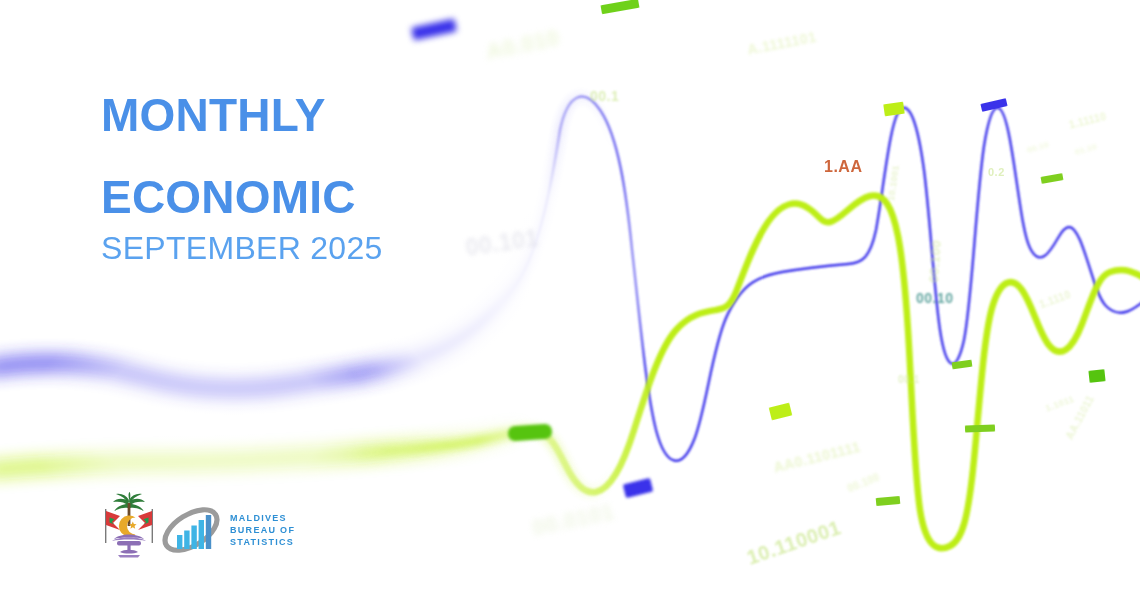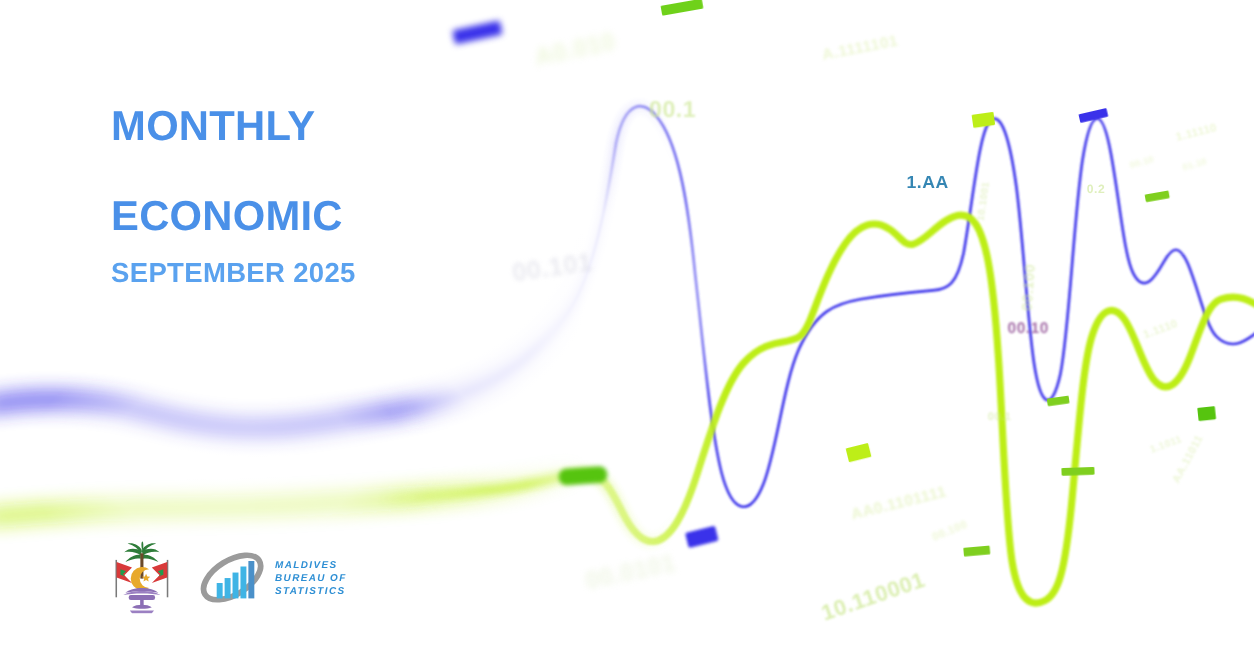--- a/index.html
+++ b/index.html
@@ -58,46 +58,45 @@
   #titleblock {
     position: absolute;
     left: 101px;
     top: 95px;
     width: 420px;
   }
   #main-title {
     margin: 0;
     font-family: "Liberation Sans", sans-serif;
     font-weight: 700;
-    font-size: 38px;
+    font-size: 46px;
     line-height: 41px;
     letter-spacing: 0.2px;
     color: #4a90e8;
     text-transform: uppercase;
   }
   #subtitle {
     margin: 16px 0 0 0;
     font-family: "Liberation Sans", sans-serif;
-    font-weight: 700;
-    font-size: 25px;
+    font-weight: 400;
+    font-size: 32px;
     line-height: 28px;
     letter-spacing: 0.3px;
     color: #5aa2ef;
     text-transform: uppercase;
   }
 
   
   #logos {
     position: absolute;
     left: 98px;
     top: 492px;
     display: flex;
-    align-items: center;
-    gap: 20px;
-    font-style: italic;
+    align-items: flex-end;
+    gap: 0;
   }
   #emblem-logo { width: 62px; height: 66px; display: block; }
   #mbs-block { display: flex; align-items: center; gap: 8px; }
   #mbs-mark { width: 62px; height: 56px; display: block; }
   #mbs-name {
     font-family: "Liberation Sans", sans-serif;
     font-weight: 700;
     font-size: 9px;
     line-height: 12px;
     letter-spacing: 1.3px;
@@ -164,30 +163,30 @@
         <path class="ln-green" fill="none" stroke-linecap="round" stroke-linejoin="round" stroke-width="6.5" filter="url(#fSm)" mask="url(#mNear)" opacity="1" d="M -10,470 C 40,466 90,462 140,462 C 200,462 260,460 320,456 C 380,452 440,448 480,440 C 505,435 520,430 532,430 C 548,430 556,446 566,466 C 576,486 586,494 596,492 C 610,489 622,468 634,430 C 648,386 660,348 676,330 C 690,314 704,312 716,310 C 726,308 730,306 736,292 C 744,272 754,242 768,222 C 782,202 796,200 808,208 C 818,214 822,224 830,222 C 842,219 854,200 870,196 C 884,193 892,206 898,236 C 904,266 906,300 908,330 C 912,392 914,470 920,510 C 926,548 938,552 950,546 C 962,540 968,520 974,460 C 980,398 984,336 992,308 C 1000,280 1012,276 1022,290 C 1032,304 1038,330 1048,344 C 1060,360 1072,350 1082,324 C 1092,298 1098,276 1110,272 C 1124,267 1136,272 1150,282" stroke="#bdee18"></path>
       </g>
     </svg>
 
     <div class="haze" style="left:60px;  top:40px;  width:470px; height:300px;"></div>
     <div class="haze" style="left:330px; top:120px; width:330px; height:330px; opacity:0.85;"></div>
     <div class="haze" style="left:30px;  top:300px; width:360px; height:240px; opacity:0.55;"></div>
 
     <div id="code-layer">
         <div class="code" style="left: 484px; top: 40px; font-size: 22px; color: rgb(207, 232, 154); opacity: 0.35; filter: blur(3.2px); transform: rotate(-12deg); transform-origin: left top;">A0.010</div>
-        <div class="code" style="left: 590px; top: 88px; font-size: 21px; color: rgb(207, 232, 154); opacity: 0.7; filter: blur(0.8px); transform: rotate(0deg); transform-origin: left top;">00.1</div>
+        <div class="code" style="left: 590px; top: 88px; font-size: 14px; color: rgb(207, 232, 154); opacity: 0.7; filter: blur(0.8px); transform: rotate(0deg); transform-origin: left top;">00.1</div>
         <div class="code" style="left: 746px; top: 42px; font-size: 14px; color: rgb(215, 236, 159); opacity: 0.45; filter: blur(1.6px); transform: rotate(-11deg); transform-origin: left top;">A.1111101</div>
         <div class="code" style="left: 464px; top: 235px; font-size: 23px; color: rgb(217, 217, 228); opacity: 0.55; filter: blur(2px); transform: rotate(-8deg); transform-origin: left top;">00.101</div>
-        <div class="code" style="left: 824px; top: 158px; font-size: 16px; color: #0369a1; opacity: 0.8; filter: blur(0.5px); transform: rotate(0deg); transform-origin: left top;">1.AA</div>
+        <div class="code" style="left: 824px; top: 158px; font-size: 16px; color: #c2410c; opacity: 0.8; filter: blur(0.5px); transform: rotate(0deg); transform-origin: left top;">1.AA</div>
         <div class="code" style="left: 988px; top: 166px; font-size: 11px; color: rgb(207, 232, 154); opacity: 0.65; filter: blur(0.6px); transform: rotate(0deg); transform-origin: left top;">0.2</div>
         <div class="code" style="left: 1068px; top: 120px; font-size: 10px; color: rgb(215, 236, 159); opacity: 0.45; filter: blur(1.2px); transform: rotate(-14deg); transform-origin: left top;">1.11110</div>
         <div class="code" style="left: 1026px; top: 146px; font-size: 8px; color: rgb(215, 236, 159); opacity: 0.4; filter: blur(1.4px); transform: rotate(-16deg); transform-origin: left top;">00.10</div>
         <div class="code" style="left: 1074px; top: 148px; font-size: 8px; color: rgb(215, 236, 159); opacity: 0.4; filter: blur(1.4px); transform: rotate(-16deg); transform-origin: left top;">01.10</div>
         <div class="code" style="left: 886px; top: 200px; font-size: 9px; color: rgb(208, 231, 156); opacity: 0.5; filter: blur(1px); transform: rotate(-82deg); transform-origin: left top;">10.1001</div>
-        <div class="code" style="left: 916px; top: 290px; font-size: 14px; color: #701a75; opacity: 0.65; filter: blur(0.9px); transform: rotate(0deg); transform-origin: left top;">00.10</div>
+        <div class="code" style="left: 916px; top: 290px; font-size: 14px; color: #0f766e; opacity: 0.65; filter: blur(0.9px); transform: rotate(0deg); transform-origin: left top;">00.10</div>
         <div class="code" style="left: 926px; top: 282px; font-size: 13px; color: rgb(207, 232, 154); opacity: 0.55; filter: blur(1px); transform: rotate(-86deg); transform-origin: left top;">00.100</div>
         <div class="code" style="left: 898px; top: 374px; font-size: 10px; color: rgb(207, 232, 154); opacity: 0.55; filter: blur(1px); transform: rotate(0deg); transform-origin: left top;">00.1</div>
         <div class="code" style="left: 1038px; top: 300px; font-size: 10px; color: rgb(212, 234, 159); opacity: 0.45; filter: blur(1.2px); transform: rotate(-20deg); transform-origin: left top;">1.1110</div>
         <div class="code" style="left: 1044px; top: 404px; font-size: 9px; color: rgb(212, 234, 159); opacity: 0.42; filter: blur(1.2px); transform: rotate(-20deg); transform-origin: left top;">1.1011</div>
         <div class="code" style="left: 1064px; top: 436px; font-size: 10px; color: rgb(212, 234, 159); opacity: 0.45; filter: blur(1.2px); transform: rotate(-62deg); transform-origin: left top;">AA.11011</div>
         <div class="code" style="left: 772px; top: 460px; font-size: 14px; color: rgb(215, 236, 159); opacity: 0.5; filter: blur(1.6px); transform: rotate(-14deg); transform-origin: left top;">AA0.1101111</div>
         <div class="code" style="left: 846px; top: 484px; font-size: 10px; color: rgb(215, 236, 159); opacity: 0.45; filter: blur(1.4px); transform: rotate(-22deg); transform-origin: left top;">00.100</div>
         <div class="code" style="left: 744px; top: 548px; font-size: 20px; color: rgb(203, 231, 143); opacity: 0.7; filter: blur(1px); transform: rotate(-19deg); transform-origin: left top;">10.110001</div>
         <div class="code" style="left: 530px; top: 516px; font-size: 22px; color: rgb(227, 238, 207); opacity: 0.55; filter: blur(3px); transform: rotate(-12deg); transform-origin: left top;">00.0101</div>
       </div>

